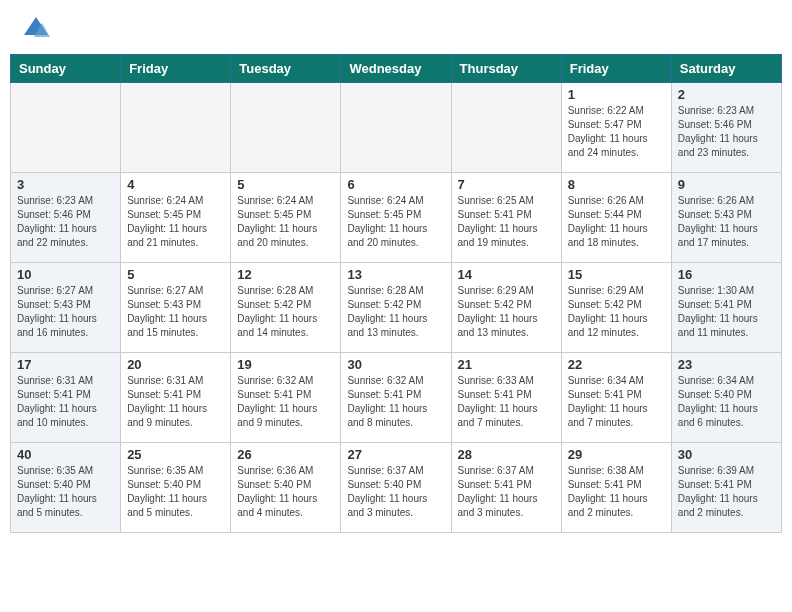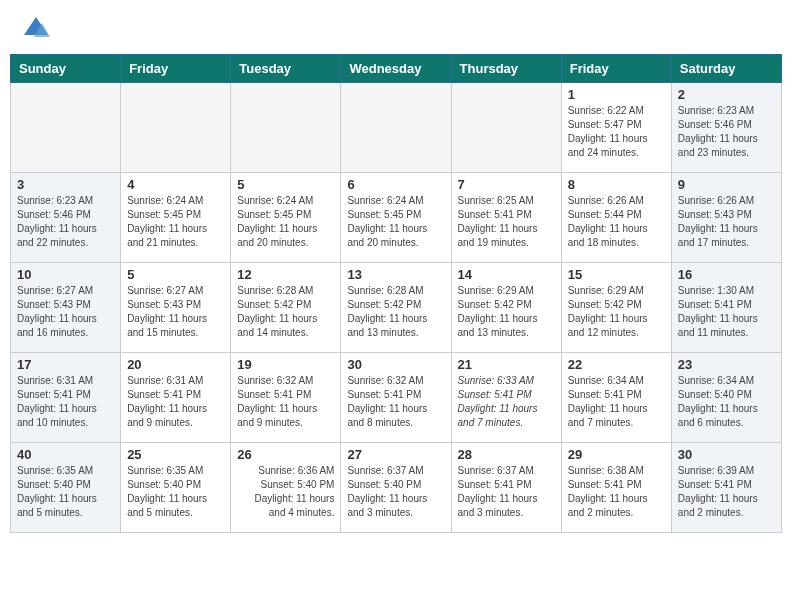--- a/index.html
+++ b/index.html
@@ -257,21 +257,21 @@
 Daylight: 11 hours and 9 minutes.</div>
         </td>
         <td>
           <span class="day-number">30</span>
           <div class="day-info" style="white-space: pre-line;">Sunrise: 6:32 AM
 Sunset: 5:41 PM
 Daylight: 11 hours and 8 minutes.</div>
         </td>
         <td>
           <span class="day-number">21</span>
-          <div class="day-info" style="white-space: pre-line; font-style: italic;">Sunrise: 6:33 AM
+          <div class="day-info" style="white-space: pre-line;">Sunrise: 6:33 AM
 Sunset: 5:41 PM
 Daylight: 11 hours and 7 minutes.</div>
         </td>
         <td>
           <span class="day-number">22</span>
           <div class="day-info" style="white-space: pre-line;">Sunrise: 6:34 AM
 Sunset: 5:41 PM
 Daylight: 11 hours and 7 minutes.</div>
         </td>
         <td class="weekend-sat">
@@ -289,21 +289,21 @@
 Daylight: 11 hours and 5 minutes.</div>
         </td>
         <td>
           <span class="day-number">25</span>
           <div class="day-info" style="white-space: pre-line;">Sunrise: 6:35 AM
 Sunset: 5:40 PM
 Daylight: 11 hours and 5 minutes.</div>
         </td>
         <td>
           <span class="day-number">26</span>
-          <div class="day-info" style="white-space: pre-line; text-align: right;">Sunrise: 6:36 AM
+          <div class="day-info" style="white-space: pre-line;">Sunrise: 6:36 AM
 Sunset: 5:40 PM
 Daylight: 11 hours and 4 minutes.</div>
         </td>
         <td>
           <span class="day-number">27</span>
           <div class="day-info" style="white-space: pre-line;">Sunrise: 6:37 AM
 Sunset: 5:40 PM
 Daylight: 11 hours and 3 minutes.</div>
         </td>
         <td>

